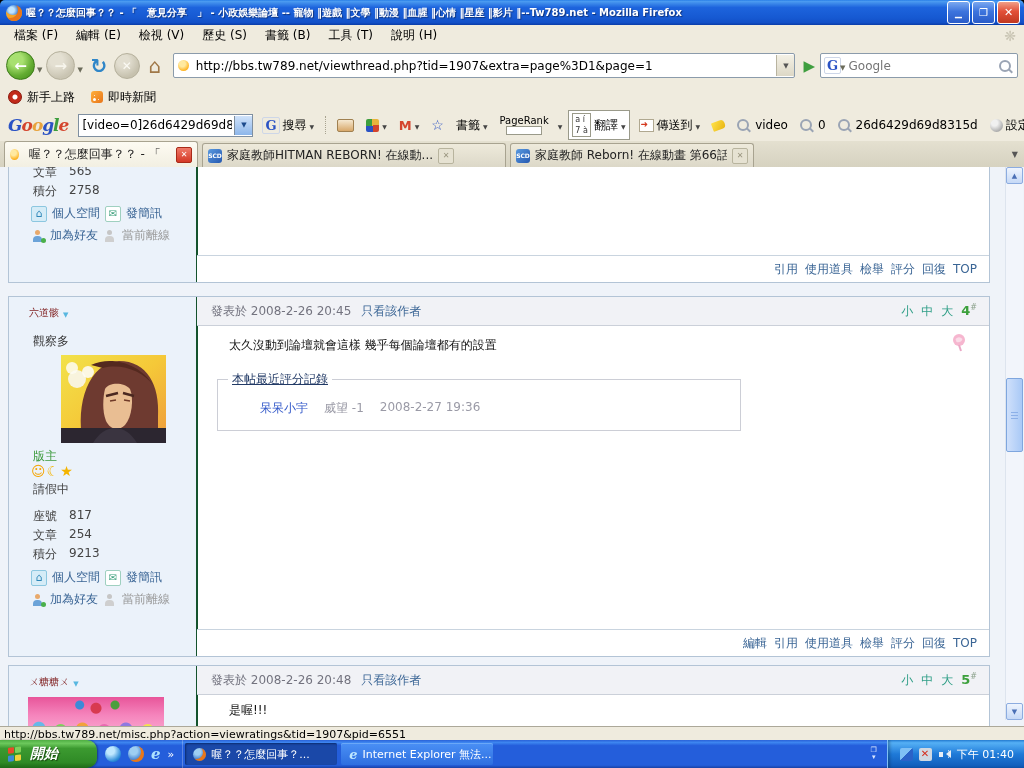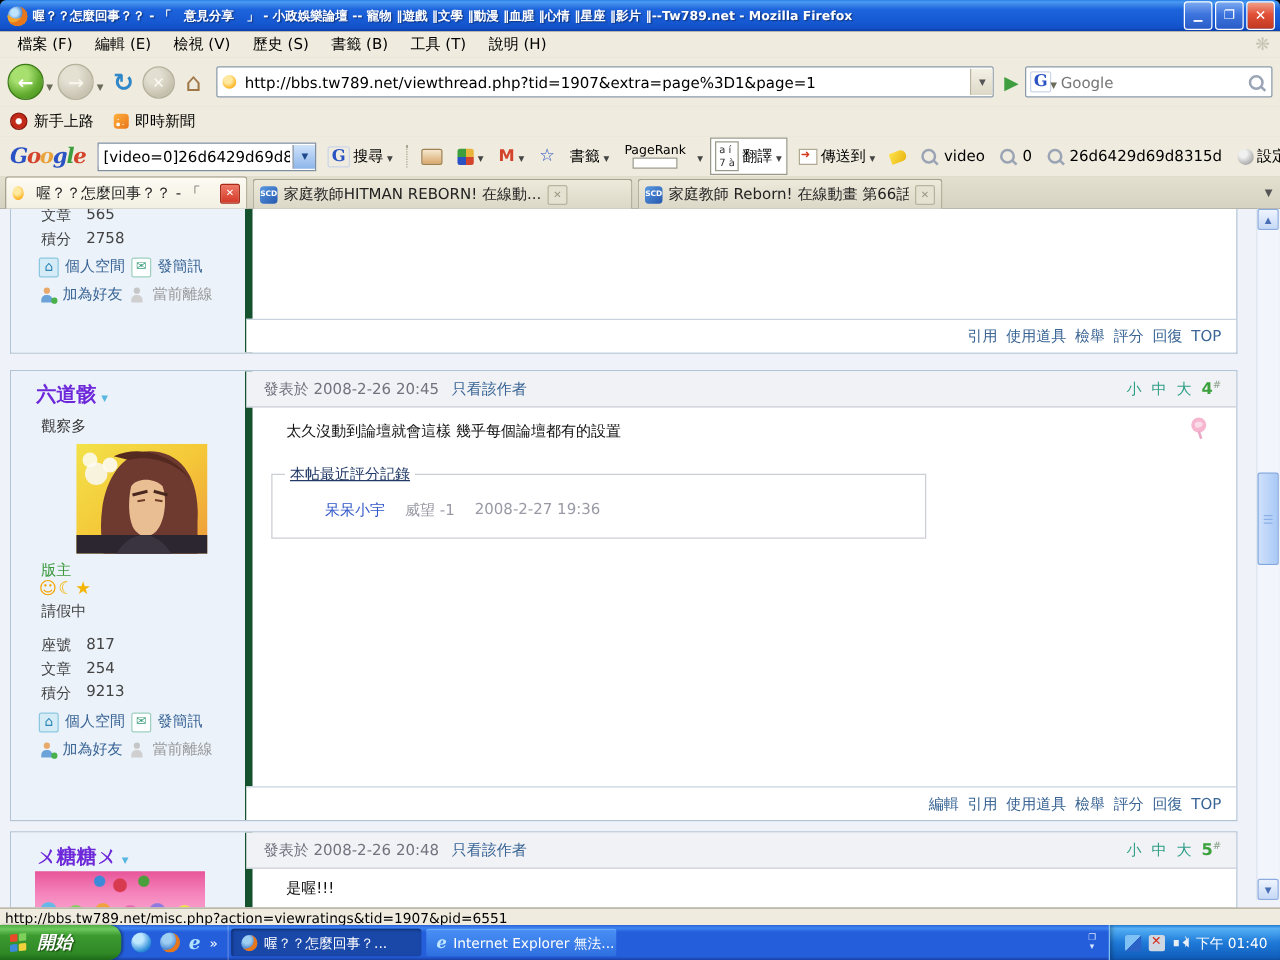--- a/index.html
+++ b/index.html
@@ -98,32 +98,32 @@
   .scd{width:14px;height:14px;border-radius:3px;background:linear-gradient(135deg,#5a9ae0,#2558b0);color:#fff;font-size:6px;font-weight:bold;display:flex;align-items:center;justify-content:center;flex:none;}
   .tabdd{margin-left:auto;margin-right:6px;align-self:center;color:#555;font-size:8px;}
   .tabdd::before{content:"▼";}
 
   
   #content{top:167px;height:560px;background:#eff3f9;overflow:hidden;}
   .post{position:absolute;left:8px;width:982px;background:#fff;border:1px solid #b3c4d6;overflow:hidden;box-sizing:border-box;}
   #post1{top:0;height:116px;border-top:none;}
   #post2{top:129px;height:361px;}
   #post3{top:498px;height:62px;}
-  .leftcol{position:absolute;left:0;top:0;bottom:0;width:187px;background:#ebf2fa;border-right:6px solid #14532d;text-align:center;}
+  .leftcol{position:absolute;left:0;top:0;bottom:0;width:187px;background:#ebf2fa;border-right:2px solid #14532d;text-align:center;}
   .phead{position:absolute;left:188px;right:0;top:0;height:29px;background:#f1f2f6;border-bottom:1px solid #cbd0d9;display:flex;align-items:center;padding:0 12px 0 14px;box-sizing:border-box;justify-content:space-between;}
   .pdate{color:#73737f;}
   .ponly{color:#3a6595;margin-left:10px;}
   .psizes{margin-left:auto;display:flex;gap:8px;align-items:center;}
   .psizes a{color:#2e9e86;}
   .floor{color:#3ca03c;font-weight:bold;font-size:13px;}
   .floor sup{color:#8aa08a;font-size:8px;font-weight:normal;}
   .pfoot{position:absolute;left:188px;right:0;bottom:0;height:26px;border-top:1px solid #c9d4df;display:flex;align-items:center;justify-content:flex-end;gap:7px;padding-right:12px;background:#fff;}
   .pfoot a{color:#3a6595;}
   .uname-row{position:absolute;top:9px;left:20px;display:flex;align-items:center;gap:4px;}
-  .uname{color:#6d28d9;font-weight:bold;font-size:16px;}
+  .uname{color:#7f1d1d;font-weight:normal;font-size:10px;}
   .ucaret::before{content:"▼";font-size:7px;color:#57b7e0;}
   .utitle{position:absolute;top:36px;left:24px;color:#333;}
   .avatar{position:absolute;top:58px;left:52px;width:105px;height:88px;}
   .role{position:absolute;top:151px;left:24px;color:#3c9a3c;}
   .emorow{position:absolute;top:166px;left:22px;font-size:14px;display:flex;gap:1px;}
   .em-smile{color:#f4a400;} .em-smile::before{content:"☺";}
   .em-moon{color:#f4b400;} .em-moon::before{content:"☾";}
   .em-star{color:#f4b400;} .em-star::before{content:"★";}
   .status{position:absolute;top:184px;left:24px;color:#444;}
   .stat{position:absolute;left:24px;color:#444;display:flex;gap:12px;}

